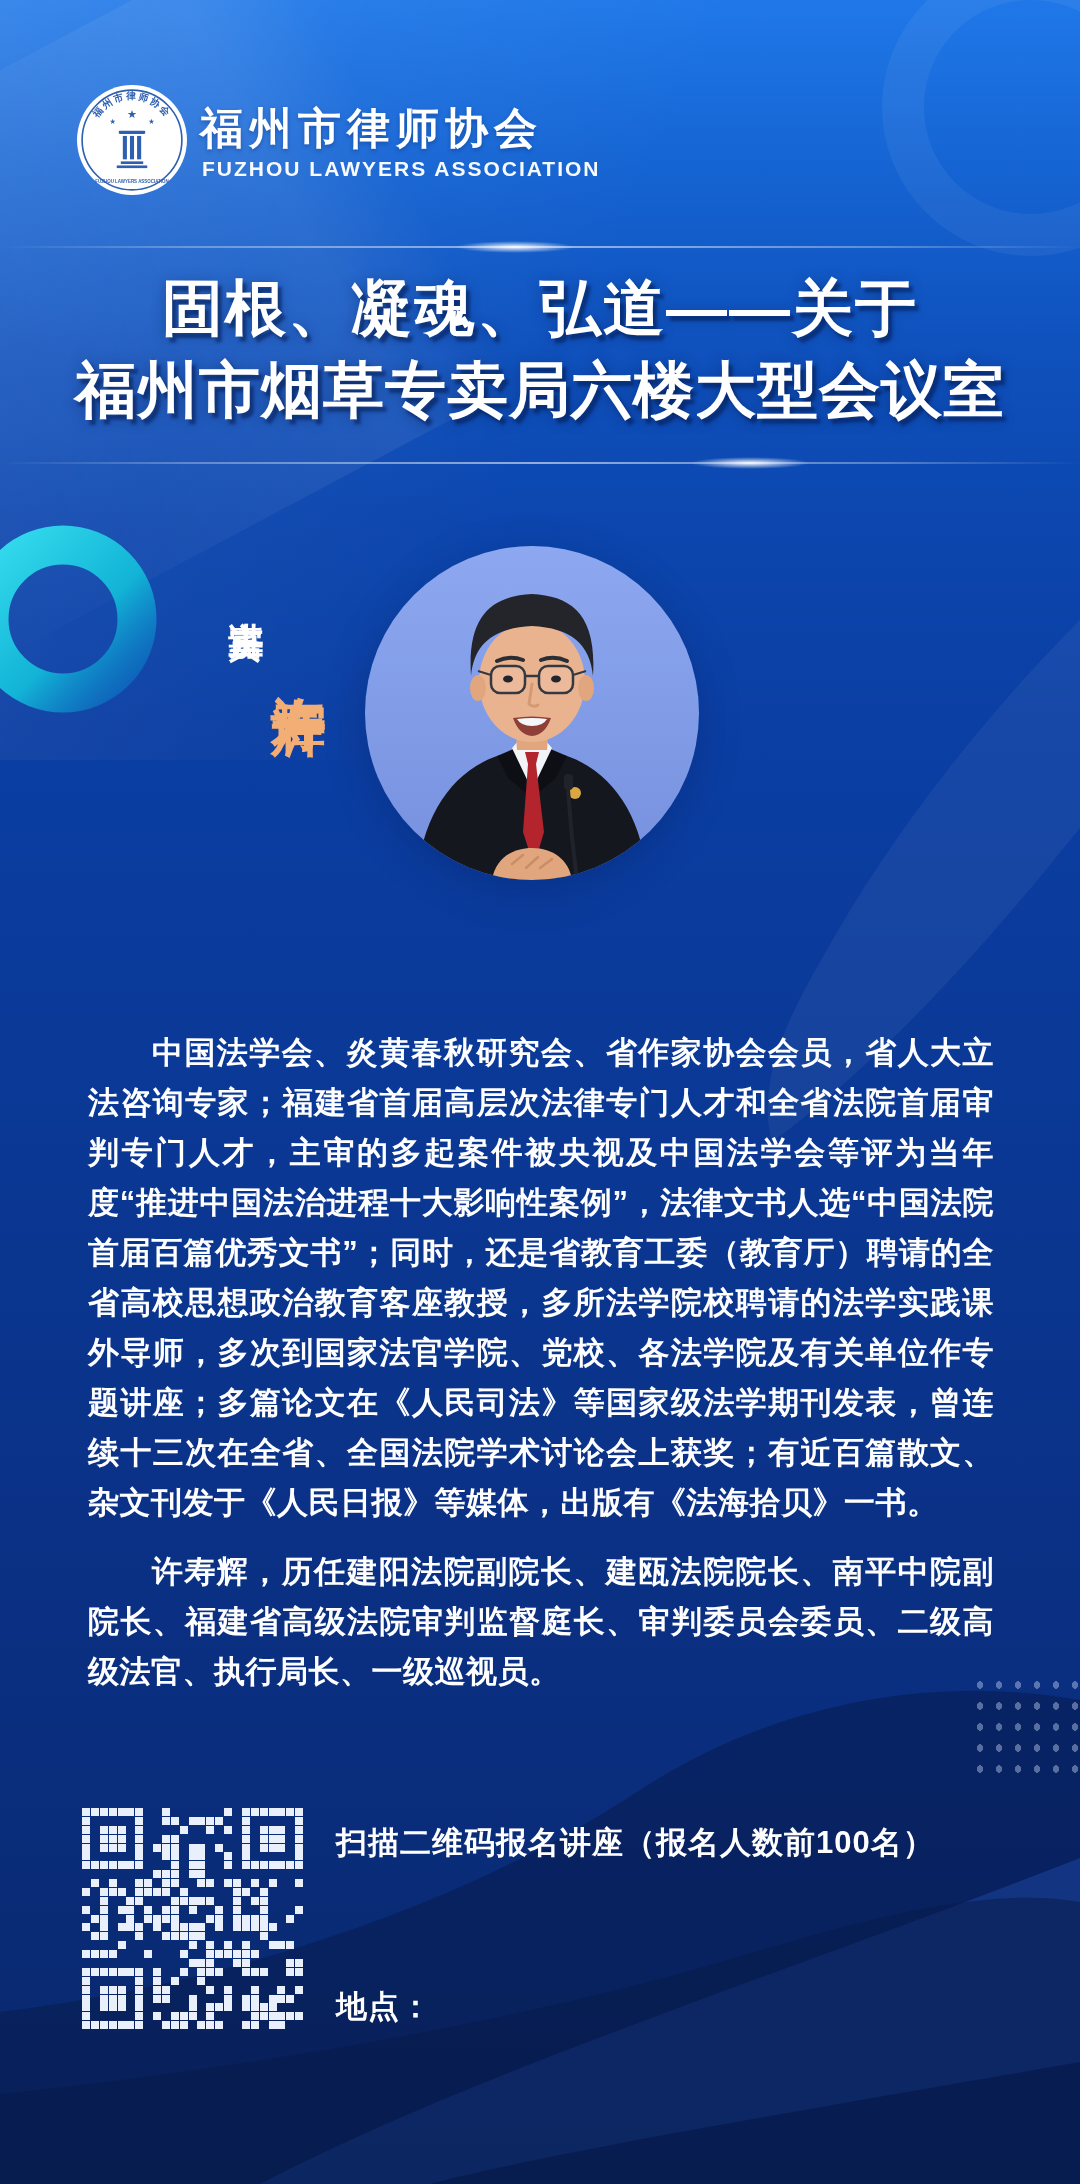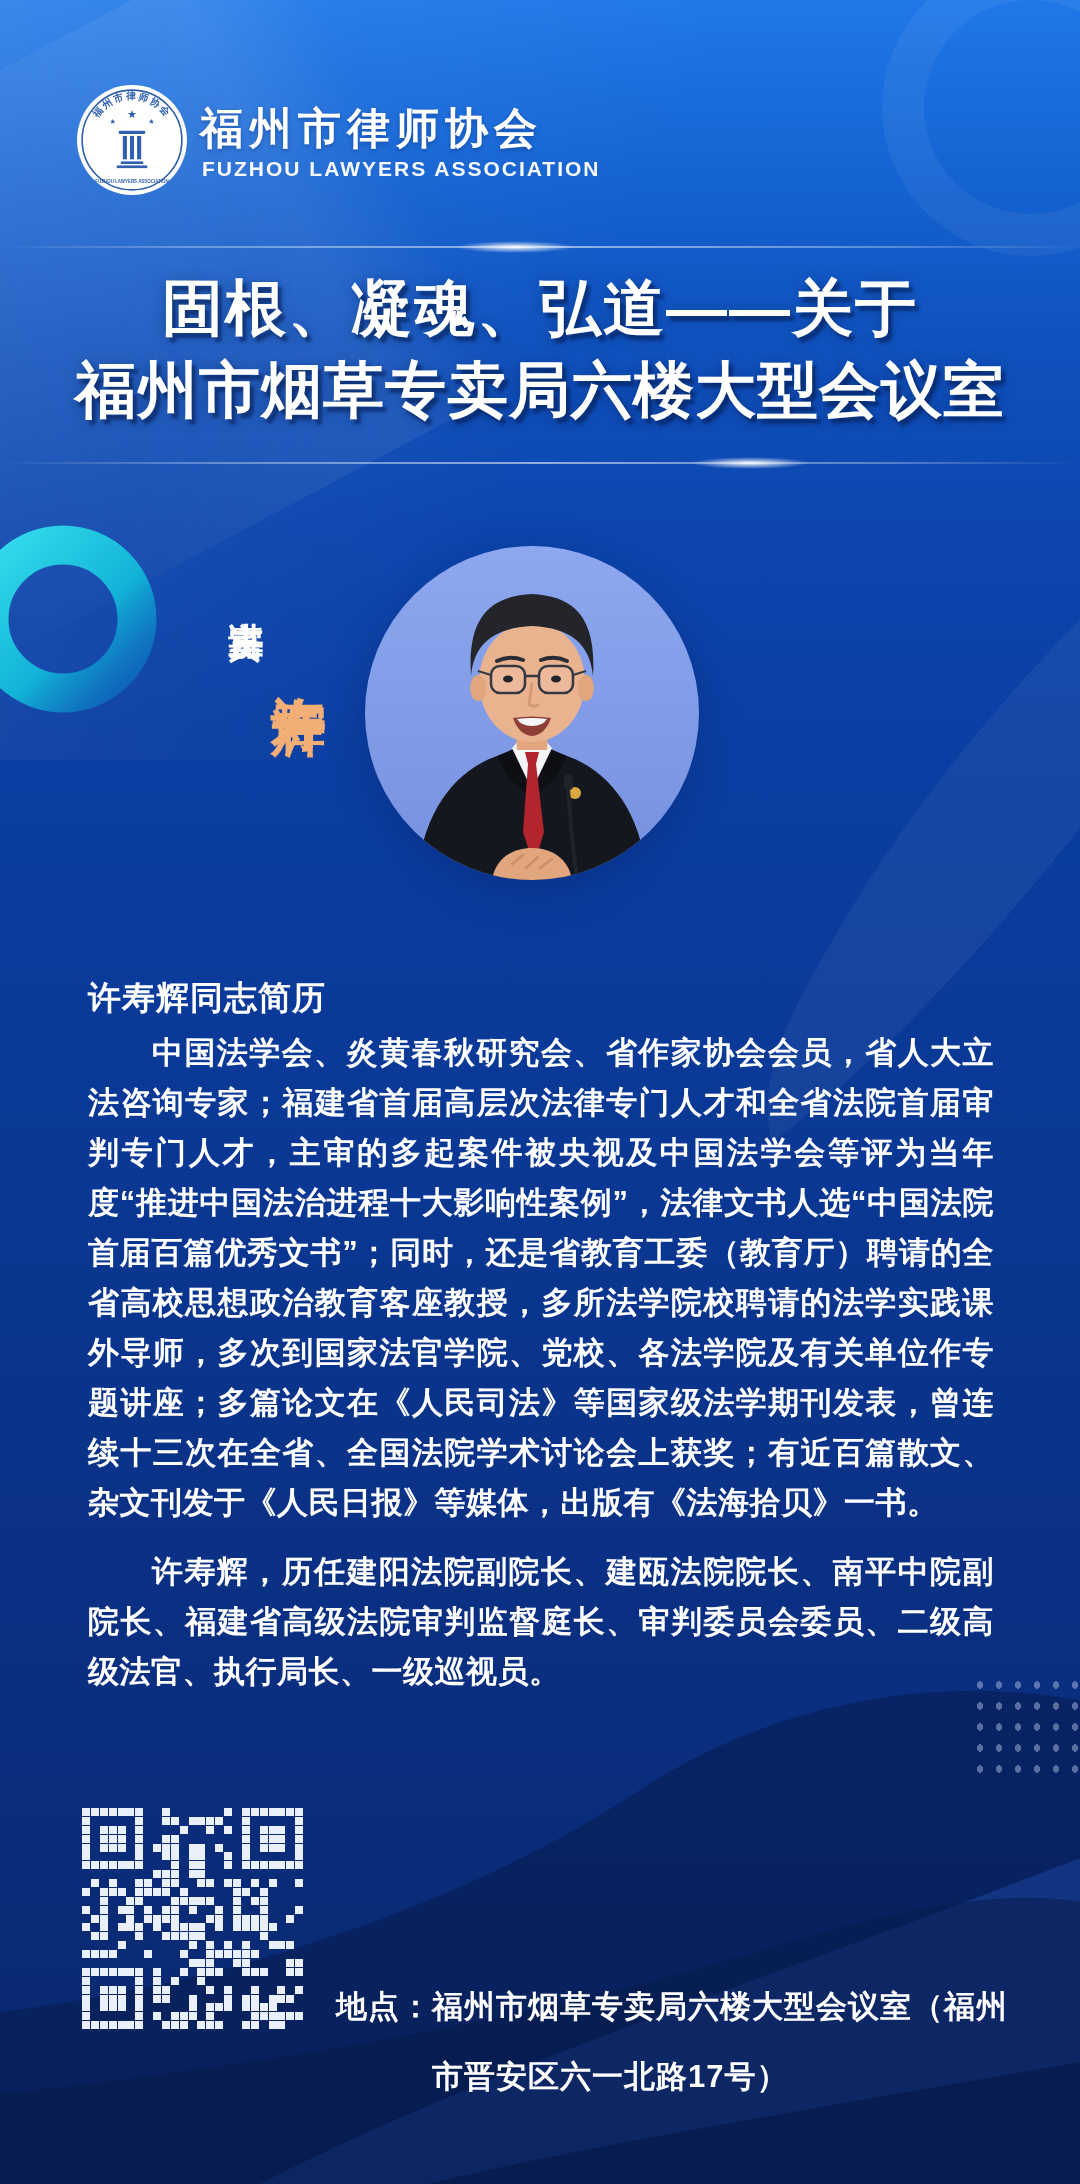--- a/index.html
+++ b/index.html
@@ -178,21 +178,20 @@
       <circle cx="210" cy="247" r="6" fill="#d9a842"></circle>
 
       <rect x="199" y="228" width="9" height="16" rx="4" fill="#20232a"></rect>
       <path d="M203,244 C205,274 208,304 212,334" stroke="#20232a" stroke-width="4" fill="none"></path>
 
       <path d="M127,334 C130,314 146,302 167,302 C188,302 204,314 207,334 Z" fill="#e2a67f"></path>
       <path d="M147,318 L158,309 M161,322 L173,311 M175,322 L187,313" stroke="#c98e66" stroke-width="2.5" fill="none" stroke-linecap="round"></path>
     </svg>
   </div>
 
-  <div class="bio-heading">许寿辉同志简历</div>
   <div class="bio">
     <p>中国法学会、炎黄春秋研究会、省作家协会会员，省人大立法咨询专家；福建省首届高层次法律专门人才和全省法院首届审判专门人才，主审的多起案件被央视及中国法学会等评为当年度“推进中国法治进程十大影响性案例”，法律文书人选“中国法院首届百篇优秀文书”；同时，还是省教育工委（教育厅）聘请的全省高校思想政治教育客座教授，多所法学院校聘请的法学实践课外导师，多次到国家法官学院、党校、各法学院及有关单位作专题讲座；多篇论文在《人民司法》等国家级法学期刊发表，曾连续十三次在全省、全国法院学术讨论会上获奖；有近百篇散文、杂文刊发于《人民日报》等媒体，出版有《法海拾贝》一书。</p>
     <p>许寿辉，历任建阳法院副院长、建瓯法院院长、南平中院副院长、福建省高级法院审判监督庭长、审判委员会委员、二级高级法官、执行局长、一级巡视员。</p>
   </div>
 
   <div class="dots"></div>
 
   <div class="qr">
       <i style="left:0.0px;top:0.0px"></i>
       <i style="left:8.9px;top:0.0px"></i>
@@ -492,18 +491,18 @@
       <i style="left:88.8px;top:213.1px"></i>
       <i style="left:97.7px;top:213.1px"></i>
       <i style="left:115.4px;top:213.1px"></i>
       <i style="left:124.3px;top:213.1px"></i>
       <i style="left:133.2px;top:213.1px"></i>
       <i style="left:159.8px;top:213.1px"></i>
       <i style="left:168.7px;top:213.1px"></i>
       <i style="left:186.5px;top:213.1px"></i>
       <i style="left:195.4px;top:213.1px"></i>
     </div>
+  <div class="reg-a">扫描二维码报名讲座（报名人数前100名）</div>
   <div class="reg-c">
     <span class="lbl">地点：</span>
-    <span class="val">福州市烟草专卖局六楼大型会议室（福州市晋安区六一北路17号）</span>
   </div>
 
 </div>
 
 </body></html>

